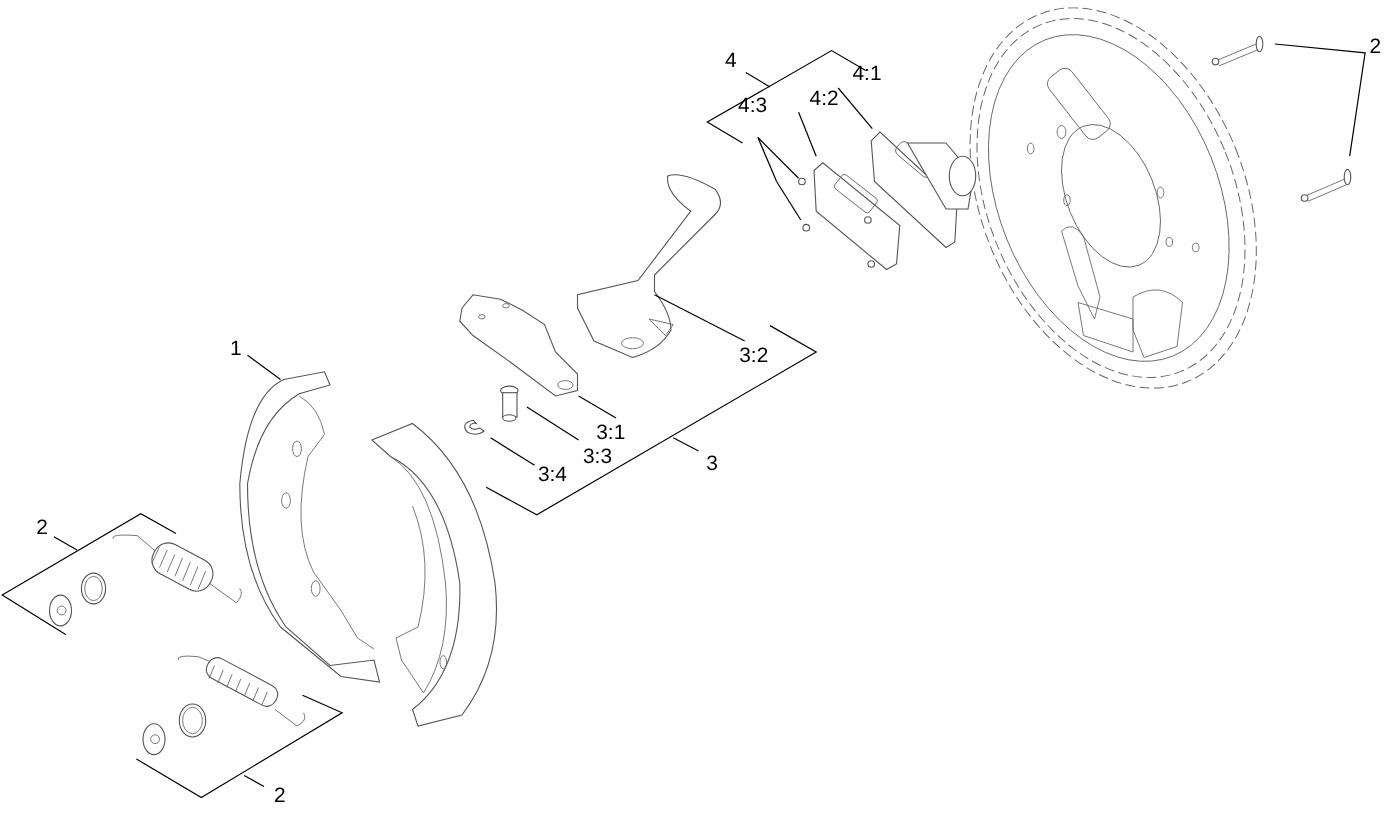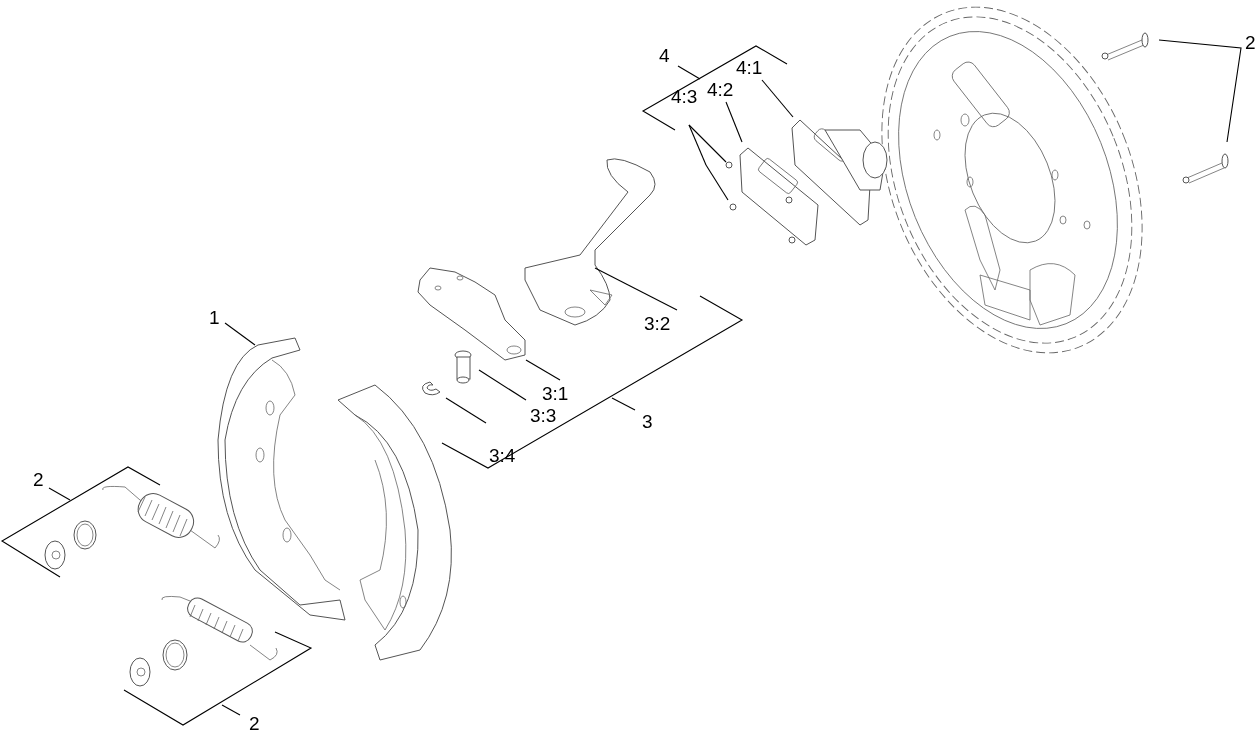--- a/index.html
+++ b/index.html
@@ -167,20 +167,20 @@
   </g>
 </svg>
 
   
   <span class="lbl" style="left:209px;top:308px">1</span>
   <span class="lbl" style="left:33px;top:470px">2</span>
   <span class="lbl" style="left:249px;top:714px">2</span>
   <span class="lbl" style="left:1245px;top:33px">2</span>
   <span class="lbl" style="left:642px;top:412px">3</span>
   <span class="lbl" style="left:542px;top:384px">3:1</span>
-  <span class="lbl" style="left:644px;top:314px">3:2</span>
+  <span class="lbl" style="left:672px;top:314px">3:2</span>
   <span class="lbl" style="left:530px;top:406px">3:3</span>
-  <span class="lbl" style="left:489px;top:446px">3:4</span>
+  <span class="lbl" style="left:489px;top:422px">3:4</span>
   <span class="lbl" style="left:659px;top:46px">4</span>
-  <span class="lbl" style="left:736px;top:58px">4:1</span>
-  <span class="lbl" style="left:707px;top:80px">4:2</span>
+  <span class="lbl" style="left:775px;top:58px">4:1</span>
+  <span class="lbl" style="left:736px;top:80px">4:2</span>
   <span class="lbl" style="left:671px;top:87px">4:3</span>
 </div>
 
 </body></html>

